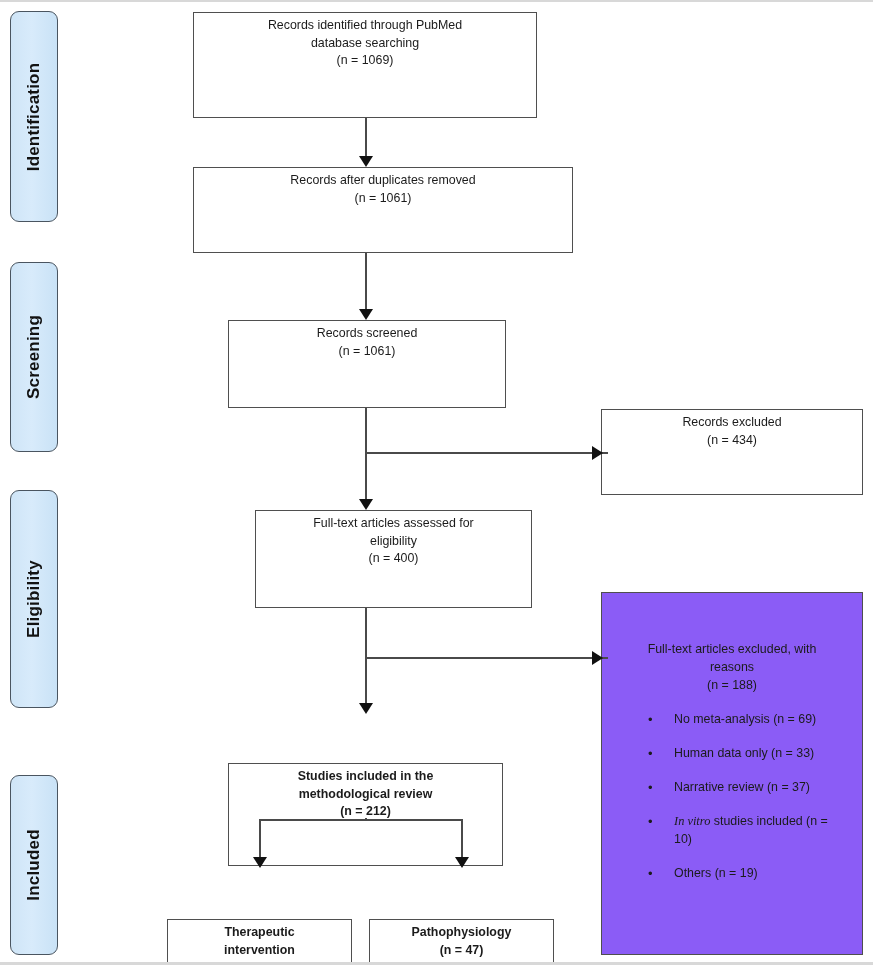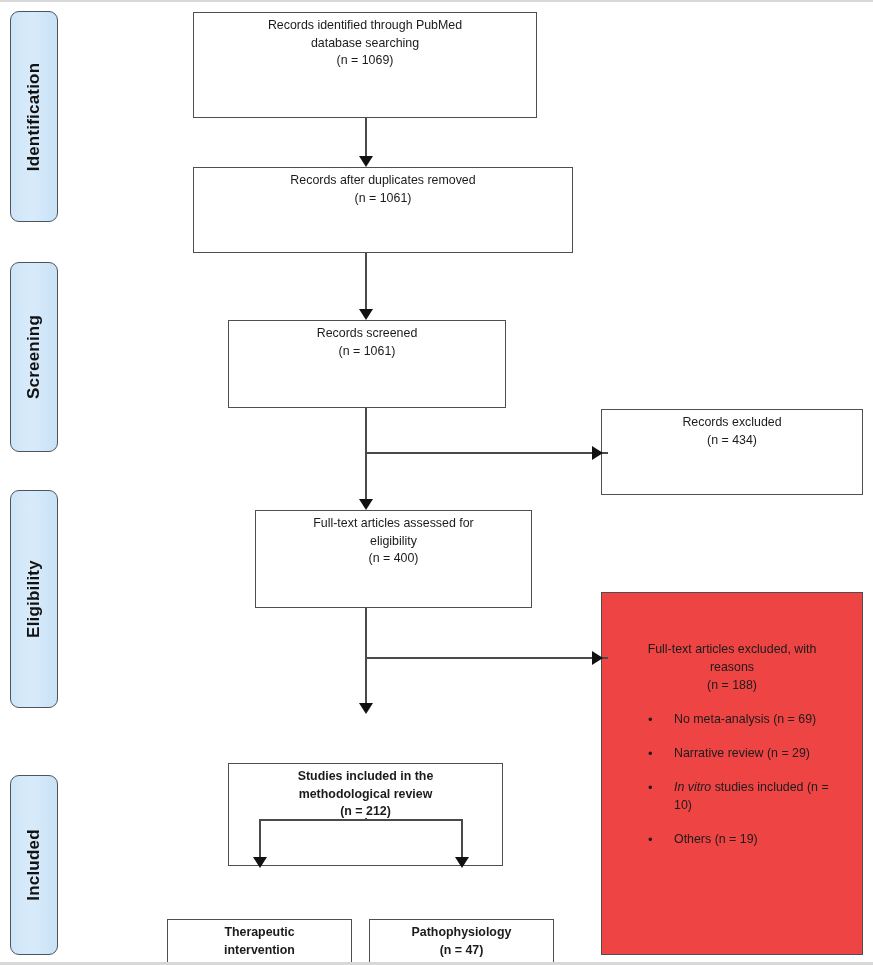--- a/index.html
+++ b/index.html
@@ -61,21 +61,21 @@
   }
   .flow-box .box-text {
     display: block;
     width: 100%;
     white-space: pre-line;
   }
 
   
   .reasons-box {
     position: absolute;
-    background: #ef4444;
+    background: #8b5cf6;
     border: 1.7px solid #4f4f4f;
     box-sizing: border-box;
     font-size: 12.4px;
     color: #1b1b1b;
     line-height: 1.45;
     padding: 0;
     overflow: hidden;
   }
   .reasons-inner {
     position: absolute;
@@ -103,20 +103,21 @@
     content: "\2022";
     position: absolute;
     left: -26px;
     top: 0;
     font-size: 13px;
     line-height: 1.45;
     color: #1b1b1b;
   }
   .reasons-list li i {
     font-style: italic;
+    font-family: Liberation Serif, serif;
   }
 
   
   .conn {
     position: absolute;
     background: #4a4a4a;
   }
   .conn-v { width: 1.8px; }
   .conn-h { height: 1.8px; }
 
@@ -190,21 +191,22 @@
 (n = 400)</span>
   </div>
 
   <div class="reasons-box" style="left:601px; top:592px; width:262px; height:363px;">
     <div class="reasons-inner">
       <div class="reasons-head">Full-text articles excluded, with
 reasons
 (n = 188)</div>
       <ul class="reasons-list">
         <li>No meta-analysis (n = 69)</li>
-        <li>Narrative review (n = 29)</li>
+        <li>Human data only (n = 33)</li>
+        <li>Narrative review (n = 37)</li>
         <li><i>In vitro</i><span> studies included (n = 10)</span></li>
         <li>Others (n = 19)</li>
       </ul>
     </div>
   </div>
 
   <div class="flow-box bold-box" style="left:228px; top:715px; width:275px; height:103px;">
     <span class="box-text">Studies included in the
 methodological review
 (n = 212)</span>

